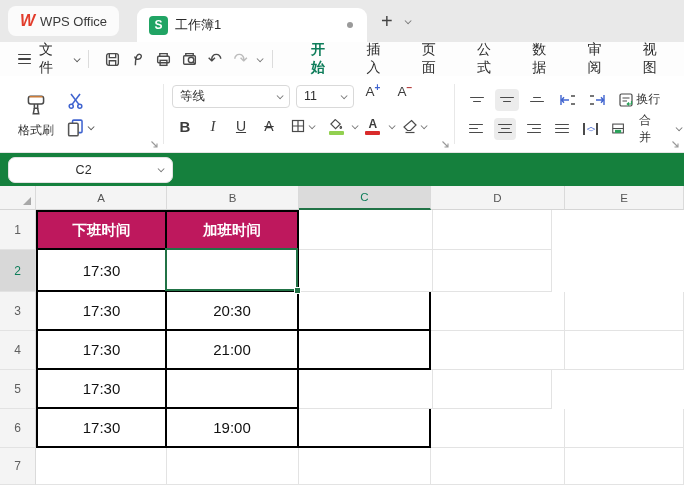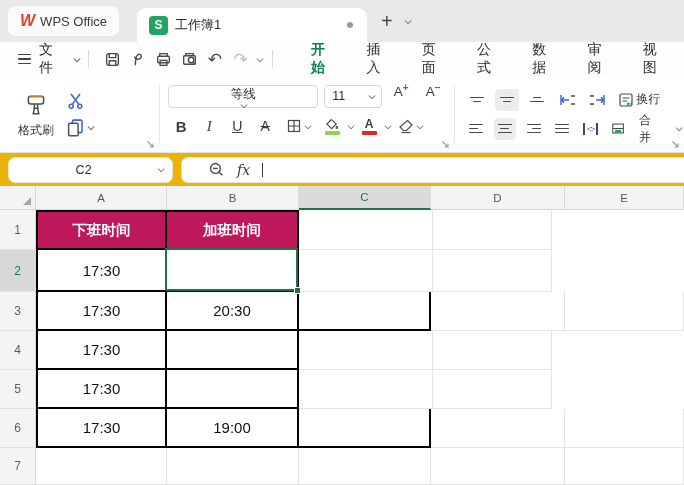--- a/index.html
+++ b/index.html
@@ -64,21 +64,21 @@
   .aic { width:24px; height:22px; display:flex; align-items:center; justify-content:center; border-radius:4px; }
   .aic.active { background:#ececec; }
   .lnstack { display:flex; flex-direction:column; gap:2.5px; width:14px; }
   .lnstack i { height:1.6px; background:#4a4a4a; border-radius:1px; }
   .wraplbl { font-size:12px; color:#333; margin-left:-2px; }
   .spacing-glyph { font-size:9px; color:#3f63cf; font-weight:bold; letter-spacing:-1px; }
   .bars { display:flex; align-items:center; gap:1.5px; }
   .vbar { width:1.6px; height:12px; background:#4a4a4a; }
 
   
-  .formulabar { position:absolute; left:0; top:153px; width:684px; height:33px; background:#eab308; display:flex; align-items:center; }
+  .formulabar { position:absolute; left:0; top:153px; width:684px; height:33px; background:#15803d; display:flex; align-items:center; }
   .namebox { width:165px; height:26px; margin-left:8px; background:#fff; border:1px solid #e2e2e2; border-radius:7px; display:flex; align-items:center; }
   .namebox .val { flex:1; text-align:center; font-size:12.5px; color:#2b2b2b; }
   .namebox .chev { margin-right:9px; }
   .fxbox { flex:1; height:26px; margin-left:8px; background:#fff; border:1px solid #e2e2e2; border-right:none; border-radius:7px 0 0 7px; display:flex; align-items:center; gap:12px; padding-left:26px; }
   .fx-label { font-family:"DejaVu Serif","Liberation Serif",serif; font-style:italic; font-size:14px; color:#3c3c3c; }
   .caret { width:1px; height:14px; background:#333; }
 
   
   .sheet { position:absolute; left:0; top:186px; width:684px; height:299px; background:#fff; }
   .shrow { display:flex; }
@@ -204,21 +204,21 @@
         </span>
       </div>
       <svg class="launcher" width="9" height="9" viewBox="0 0 9 9">
           <path d="M1.5 1.5 L7 7 M7 3.5 V7 H3.5" stroke="#999" fill="none" stroke-width="1.1"></path>
         </svg>
     </div>
     <div class="tsec-div"></div>
 
     <div class="tsec" style="width:296px; flex-direction:column;">
       <div class="fontrow">
-        <div class="selbox" style="width:150px;flex-direction:column;">
+        <div class="selbox" style="width:118px;">
           <span class="val">等线</span>
           <span class="chev sm lite"></span>
         </div>
         <div class="selbox" style="width:58px;">
           <span class="val">11</span>
           <span class="chev sm lite"></span>
         </div>
         <span class="fbtn sizebtn">
             <span>A</span>
             <sup class="sup-plus">+</sup>
@@ -360,29 +360,20 @@
           <path d="M1.5 1.5 L7 7 M7 3.5 V7 H3.5" stroke="#999" fill="none" stroke-width="1.1"></path>
         </svg>
     </div>
   </div>
 
   <div class="formulabar">
     <div class="namebox">
       <span class="val">C2</span>
       <span class="chev sm lite"></span>
     </div>
-    <div class="fxbox">
-      <svg width="17" height="17" viewBox="0 0 16 16" fill="none" stroke="#4a4a4a" stroke-width="1.3">
-          <circle cx="7" cy="7" r="4.6"></circle>
-          <path d="M4.8 7 H9.2"></path>
-          <path d="M10.5 10.5 L13.5 13.5"></path>
-        </svg>
-      <span class="fx-label">fx</span>
-      <span class="caret"></span>
-    </div>
   </div>
 
   <div class="sheet">
 
     <div class="shrow" style="height:24px;">
       <div class="corner cw-rh">
           <span class="tri"></span>
         </div>
       <div class="hcell cw-a">A</div>
       <div class="hcell cw-b">B</div>
@@ -416,20 +407,21 @@
       <div class="cell cw-a tb tb-l">17:30</div>
       <div class="cell cw-b tb">20:30</div>
       <div class="cell cw-c tb"></div>
       <div class="cell cw-d"></div>
       <div class="cell cw-e"></div>
     </div>
 
     <div class="shrow" style="height:39px;">
       <div class="rh cw-rh">4</div>
       <div class="cell cw-a tb tb-l">17:30</div>
+      <div class="cell cw-b tb">21:00</div>
       <div class="cell cw-c tb"></div>
       <div class="cell cw-d"></div>
       <div class="cell cw-e"></div>
     </div>
 
     <div class="shrow" style="height:39px;">
       <div class="rh cw-rh">5</div>
       <div class="cell cw-a tb tb-l">17:30</div>
       <div class="cell cw-c tb"></div>
       <div class="cell cw-d"></div>

